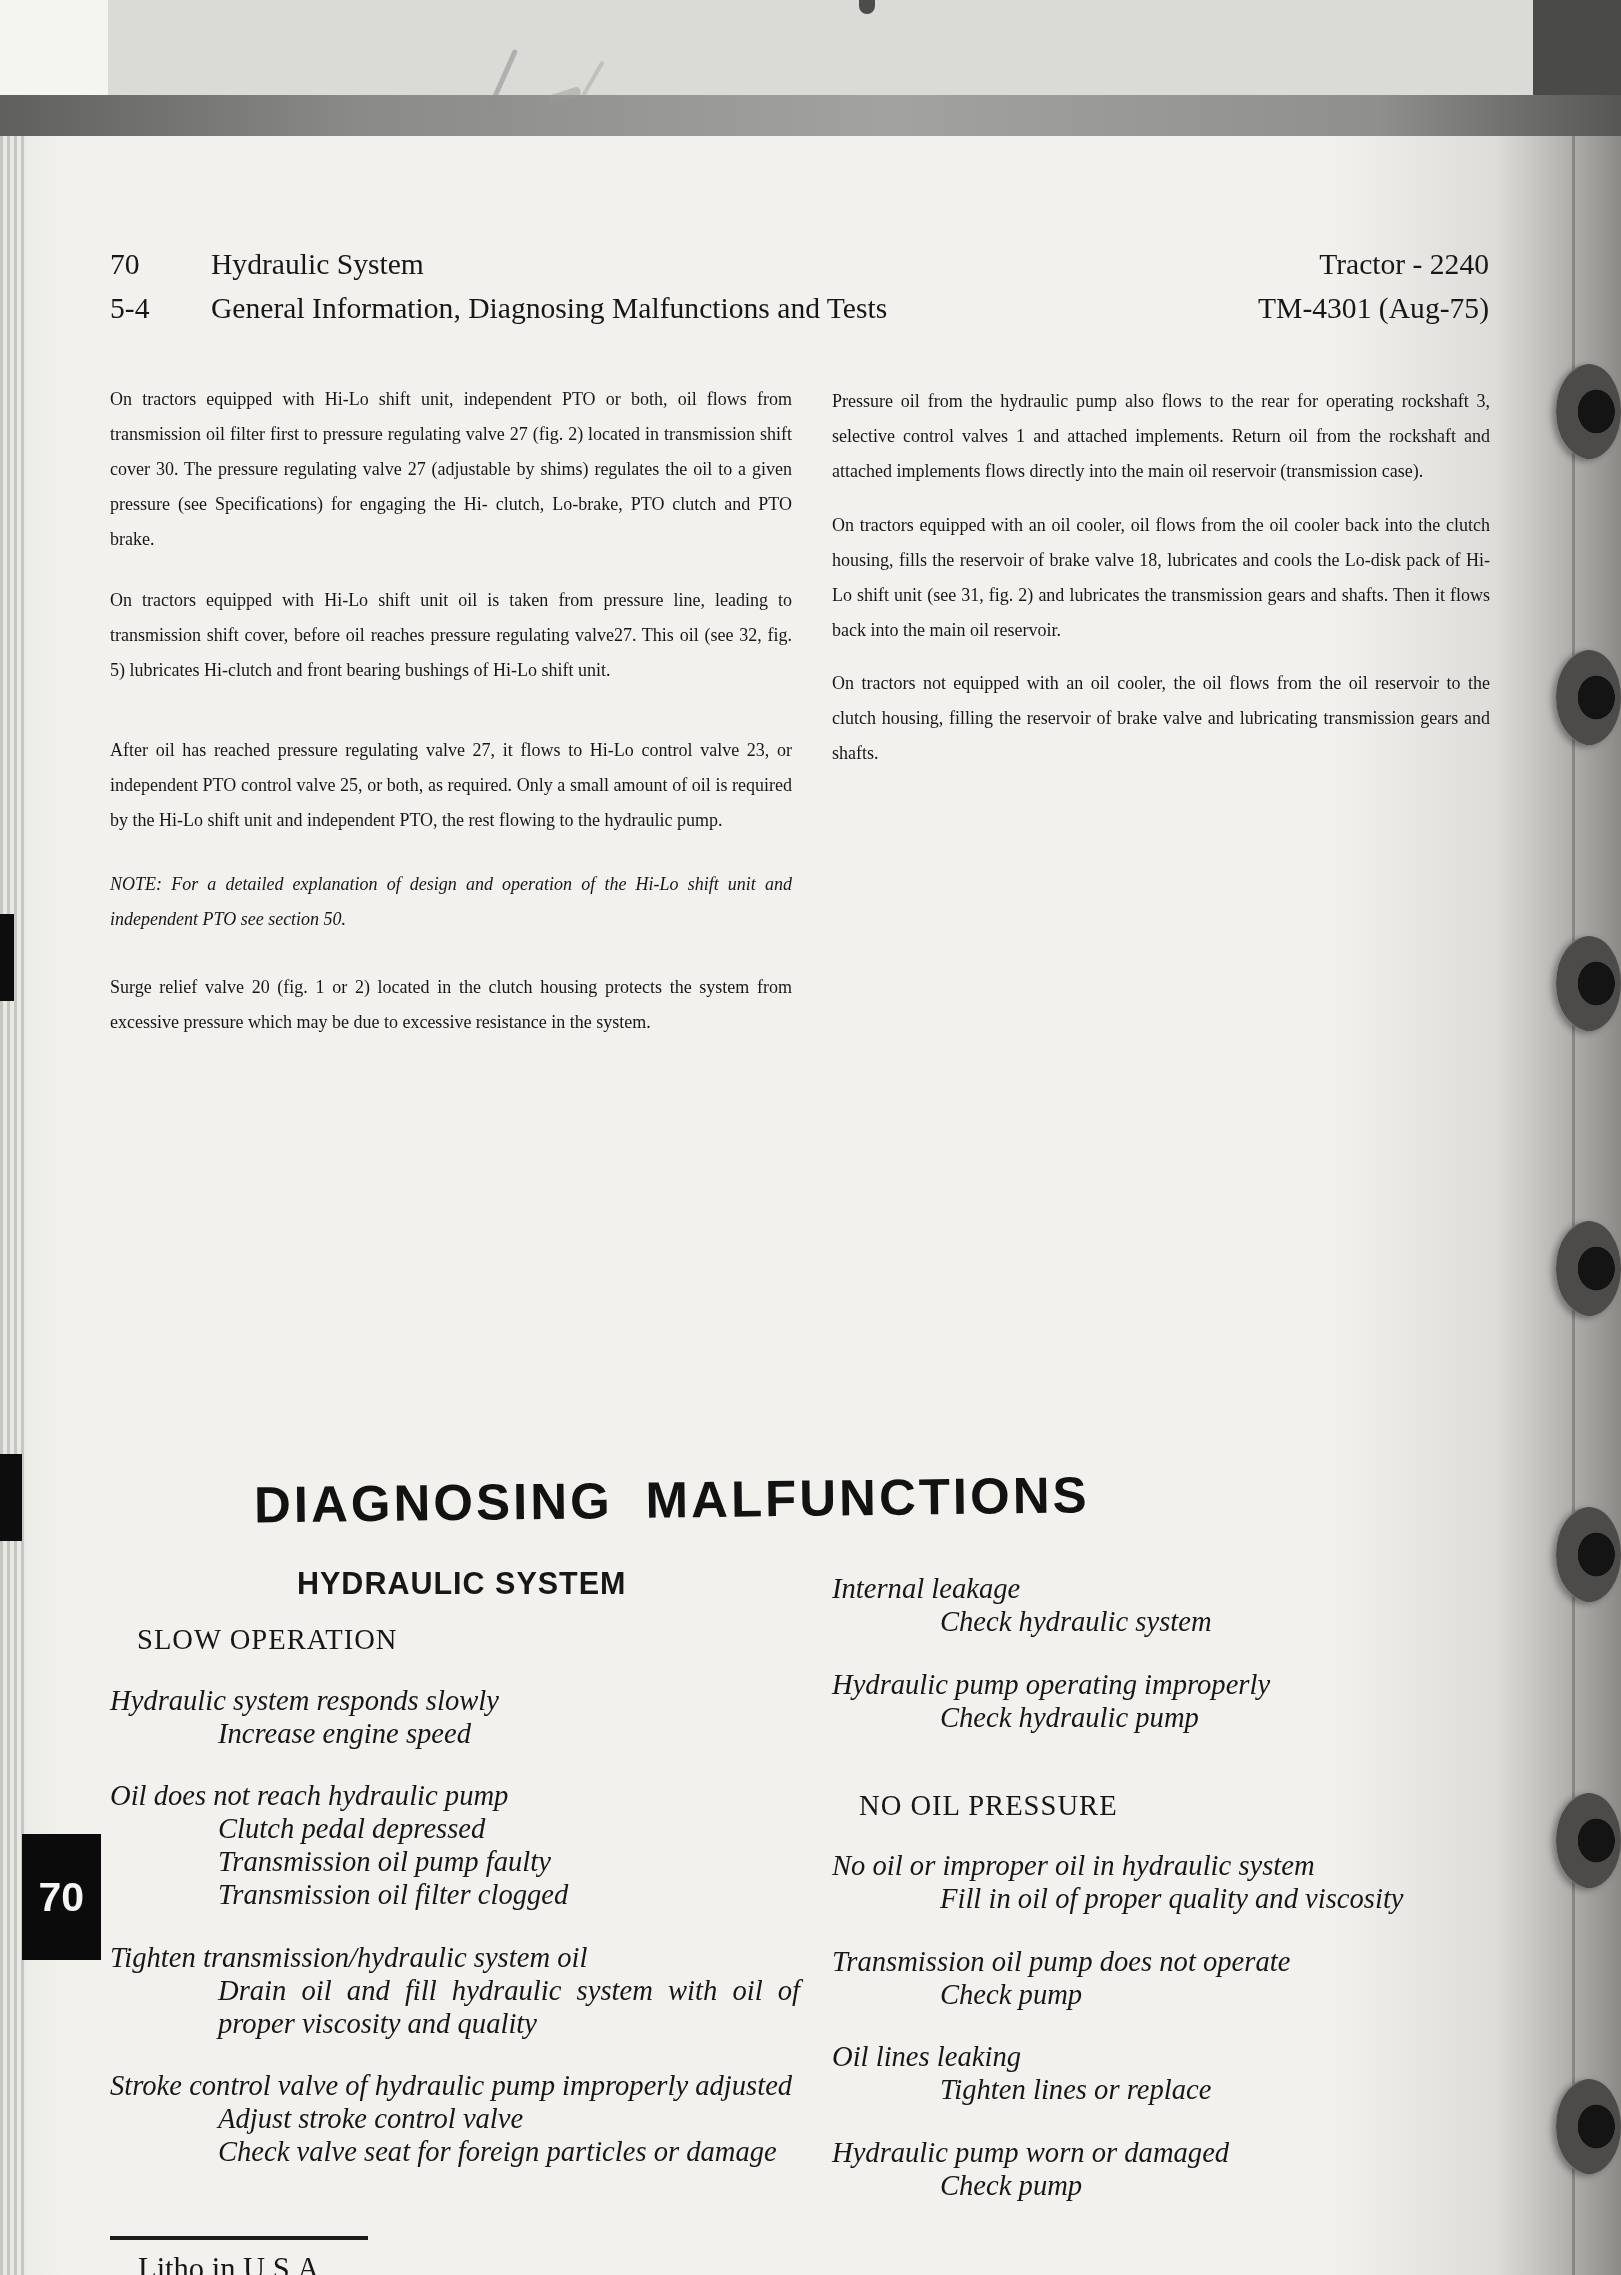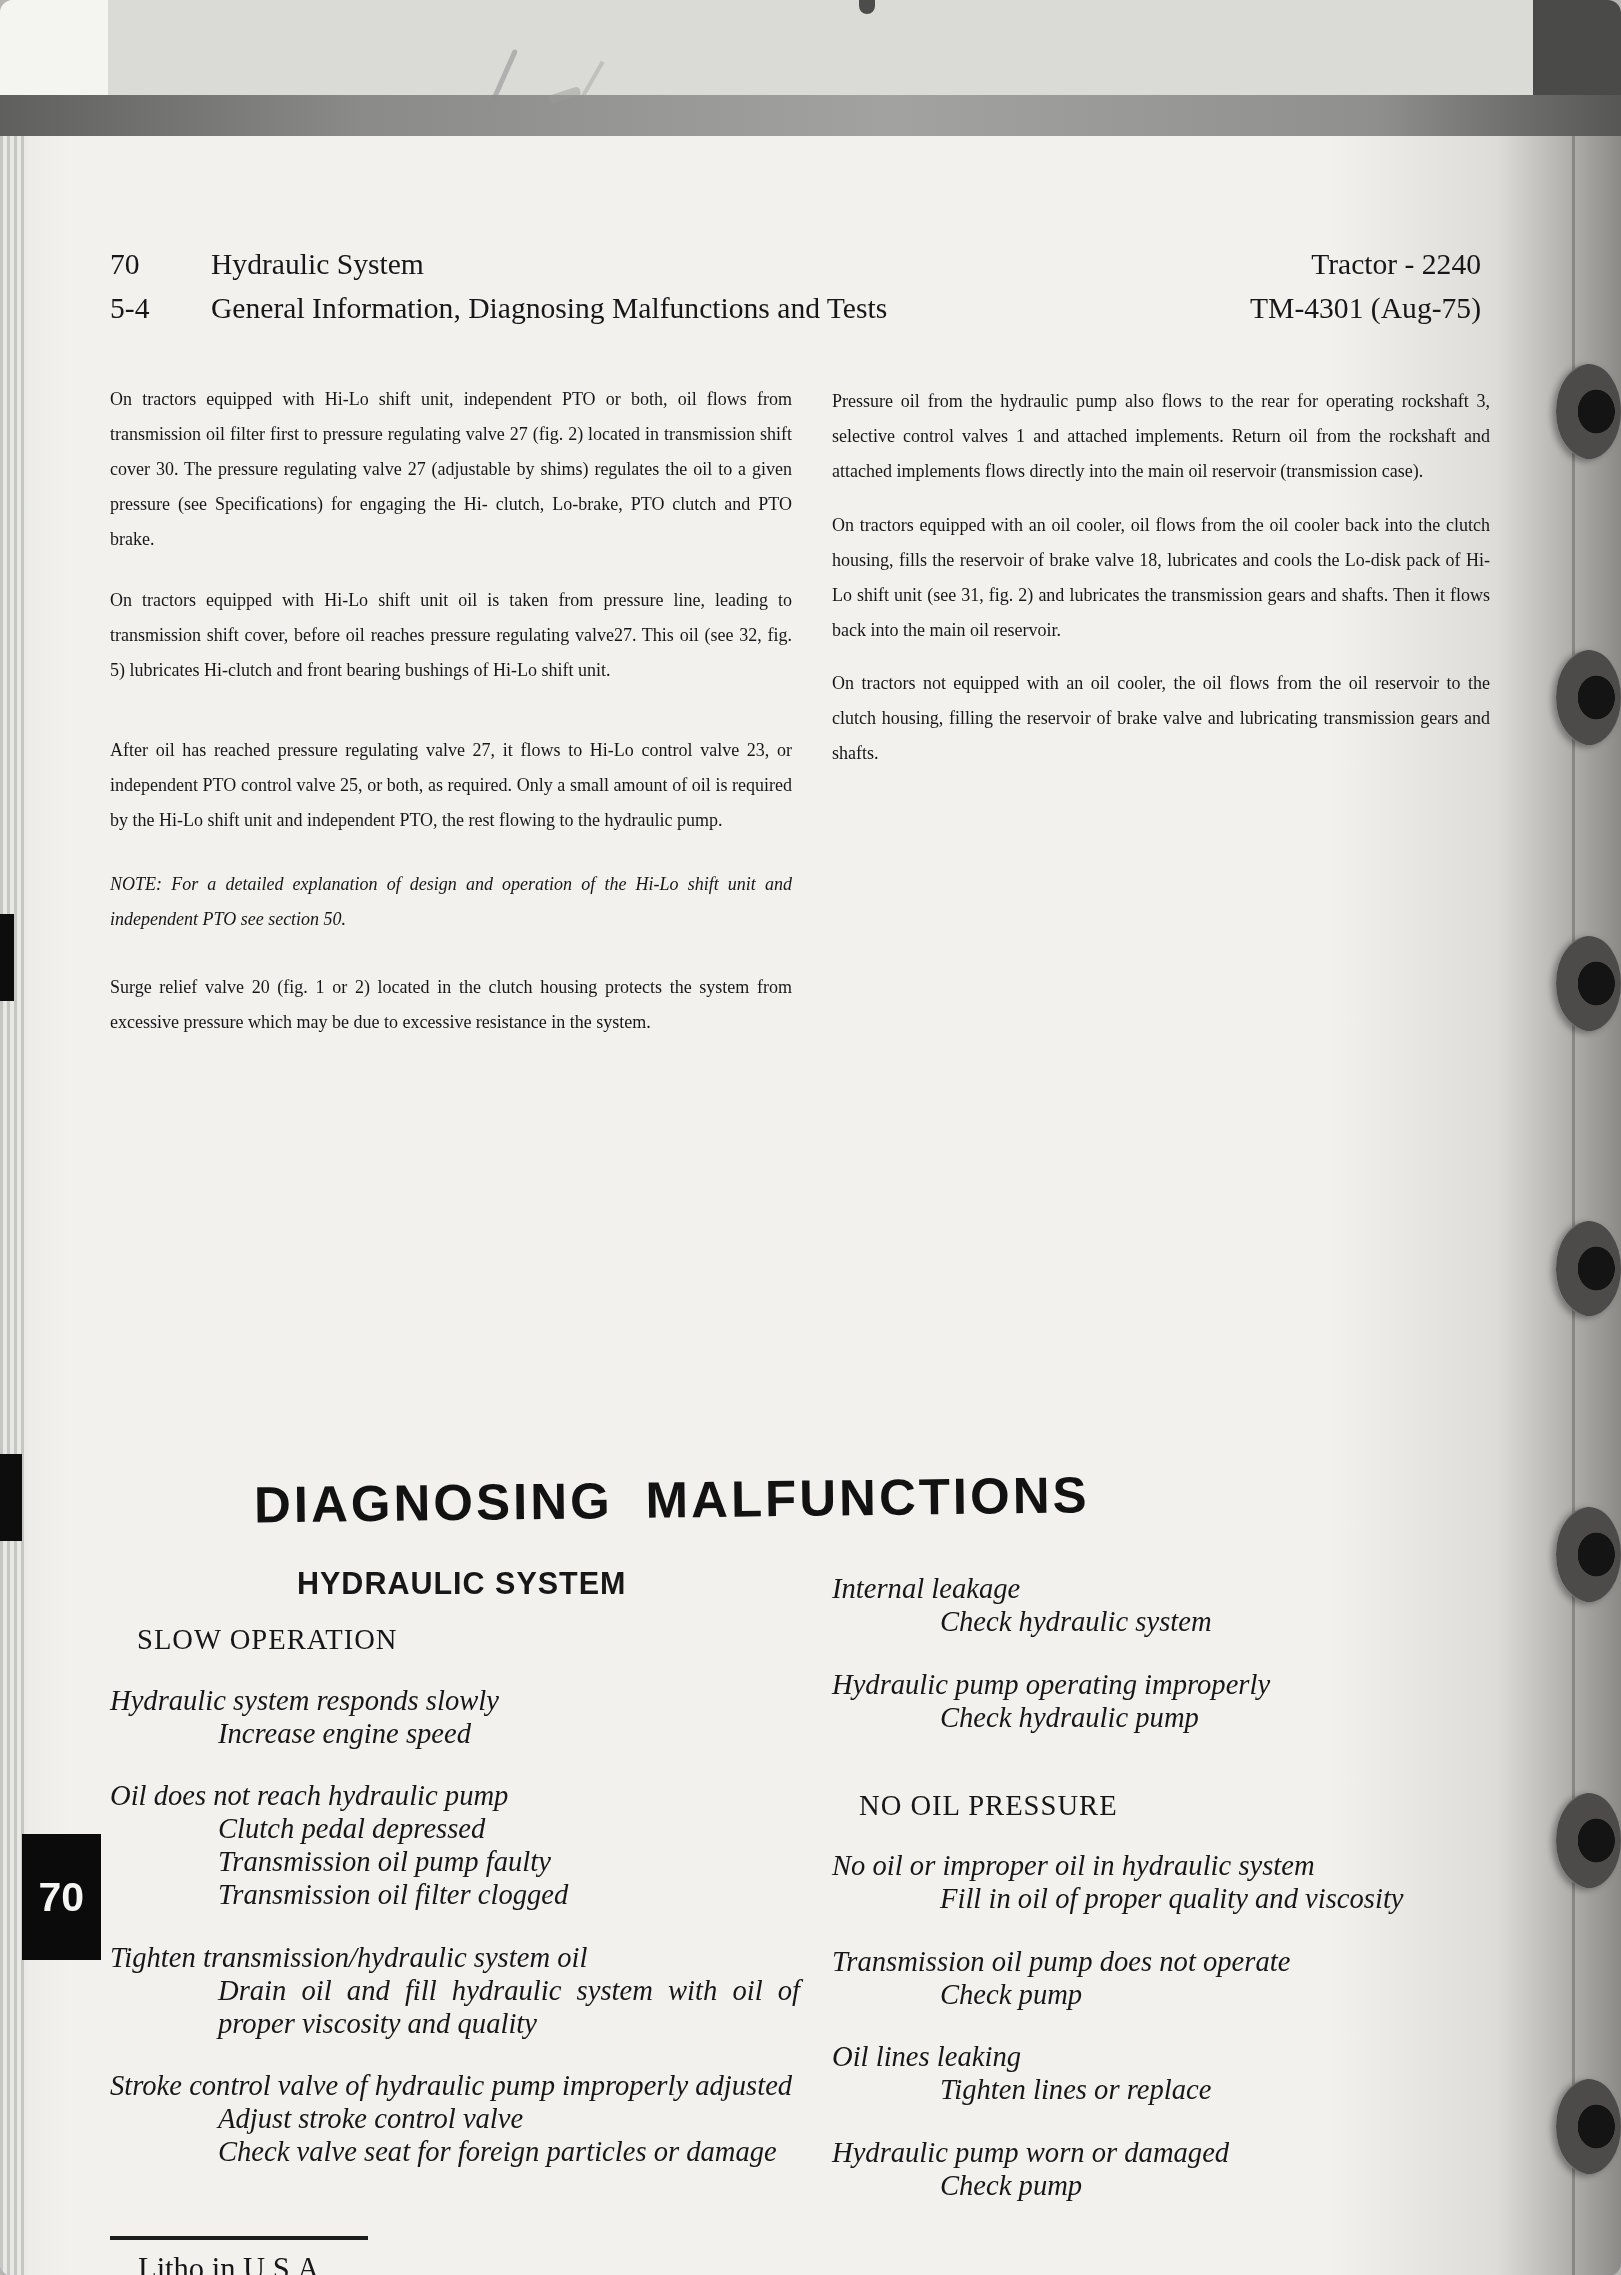--- a/index.html
+++ b/index.html
@@ -1,18 +1,18 @@
 <!DOCTYPE html>
 <html><head>
 <meta charset="utf-8">
 <style>
   html,body { margin:0; padding:0; background:#b7b6b3; }
   .page {
     position:relative; width:1621px; height:2276px; overflow:hidden;
-    background:#c4b5fd; font-family:"Liberation Serif", serif; color:#171717;border-radius:13px;
+    background:#c4b5fd; font-family:"Liberation Serif", serif; color:#171717;
   }
   
   .top-strip { position:absolute; left:0; top:0; width:1621px; height:95px; background:#dadad7; }
   .top-corner-white { position:absolute; left:0; top:0; width:108px; height:95px; background:#f4f4f1; }
   .top-band { position:absolute; left:0; top:95px; width:1621px; height:41px;
     background:linear-gradient(to right,#5f5f5e,#8a8a88 22%,#a2a2a0 55%,#8f8f8d 85%,#565654); }
   .top-right-dark { position:absolute; left:1533px; top:0; width:89px; height:148px; background:#4a4a48; }
   
   .paper { position:absolute; left:0; top:136px; width:1621px; height:2140px;
     background:linear-gradient(to right,#e9e9e6 0px,#f2f1ee 69px,#f2f1ee 1330px,#dddcd9 1497px,#b3b2af 1566px,#8b8a87 1621px); }
@@ -32,21 +32,21 @@
   .mark1 { left:0; top:914px;  width:13.8px; height:87px; }
   .mark2 { left:0; top:1454px; width:21.7px; height:87px; }
   
   .tab { position:absolute; left:21.7px; top:1834px; width:79px; height:126px; background:#0b0b0b;
     display:flex; align-items:center; justify-content:center;
     font-family:"Liberation Sans", sans-serif; font-weight:bold; font-size:41px; color:#f5f5f3; }
   
   .hdr { position:absolute; left:110px; top:242px; width:1379px; font-size:29.6px; line-height:44px; }
   .hdr-row { display:flex; }
   .hdr-num { width:101px; flex:0 0 101px; }
-  .hdr-right { position:absolute; right:8px; text-align:left; }
+  .hdr-right { position:absolute; right:0; text-align:left; }
   .hdr-right.r1 { top:0; } .hdr-right.r2 { top:44px; }
   
   .col { position:absolute; font-size:18px; line-height:35px; text-align:justify; }
   .col-left  { left:110px; top:382px; width:682px; }
   .col-right { left:832px; top:384px; width:658px; }
   .col p { margin:0; }
   .col-left  p.p1 { margin-bottom:25.6px; }
   .col-left  p.p2 { margin-bottom:45px; }
   .col-left  p.p3 { margin-bottom:29.6px; }
   .col-left  p.note { margin-bottom:33px; font-style:italic; }

